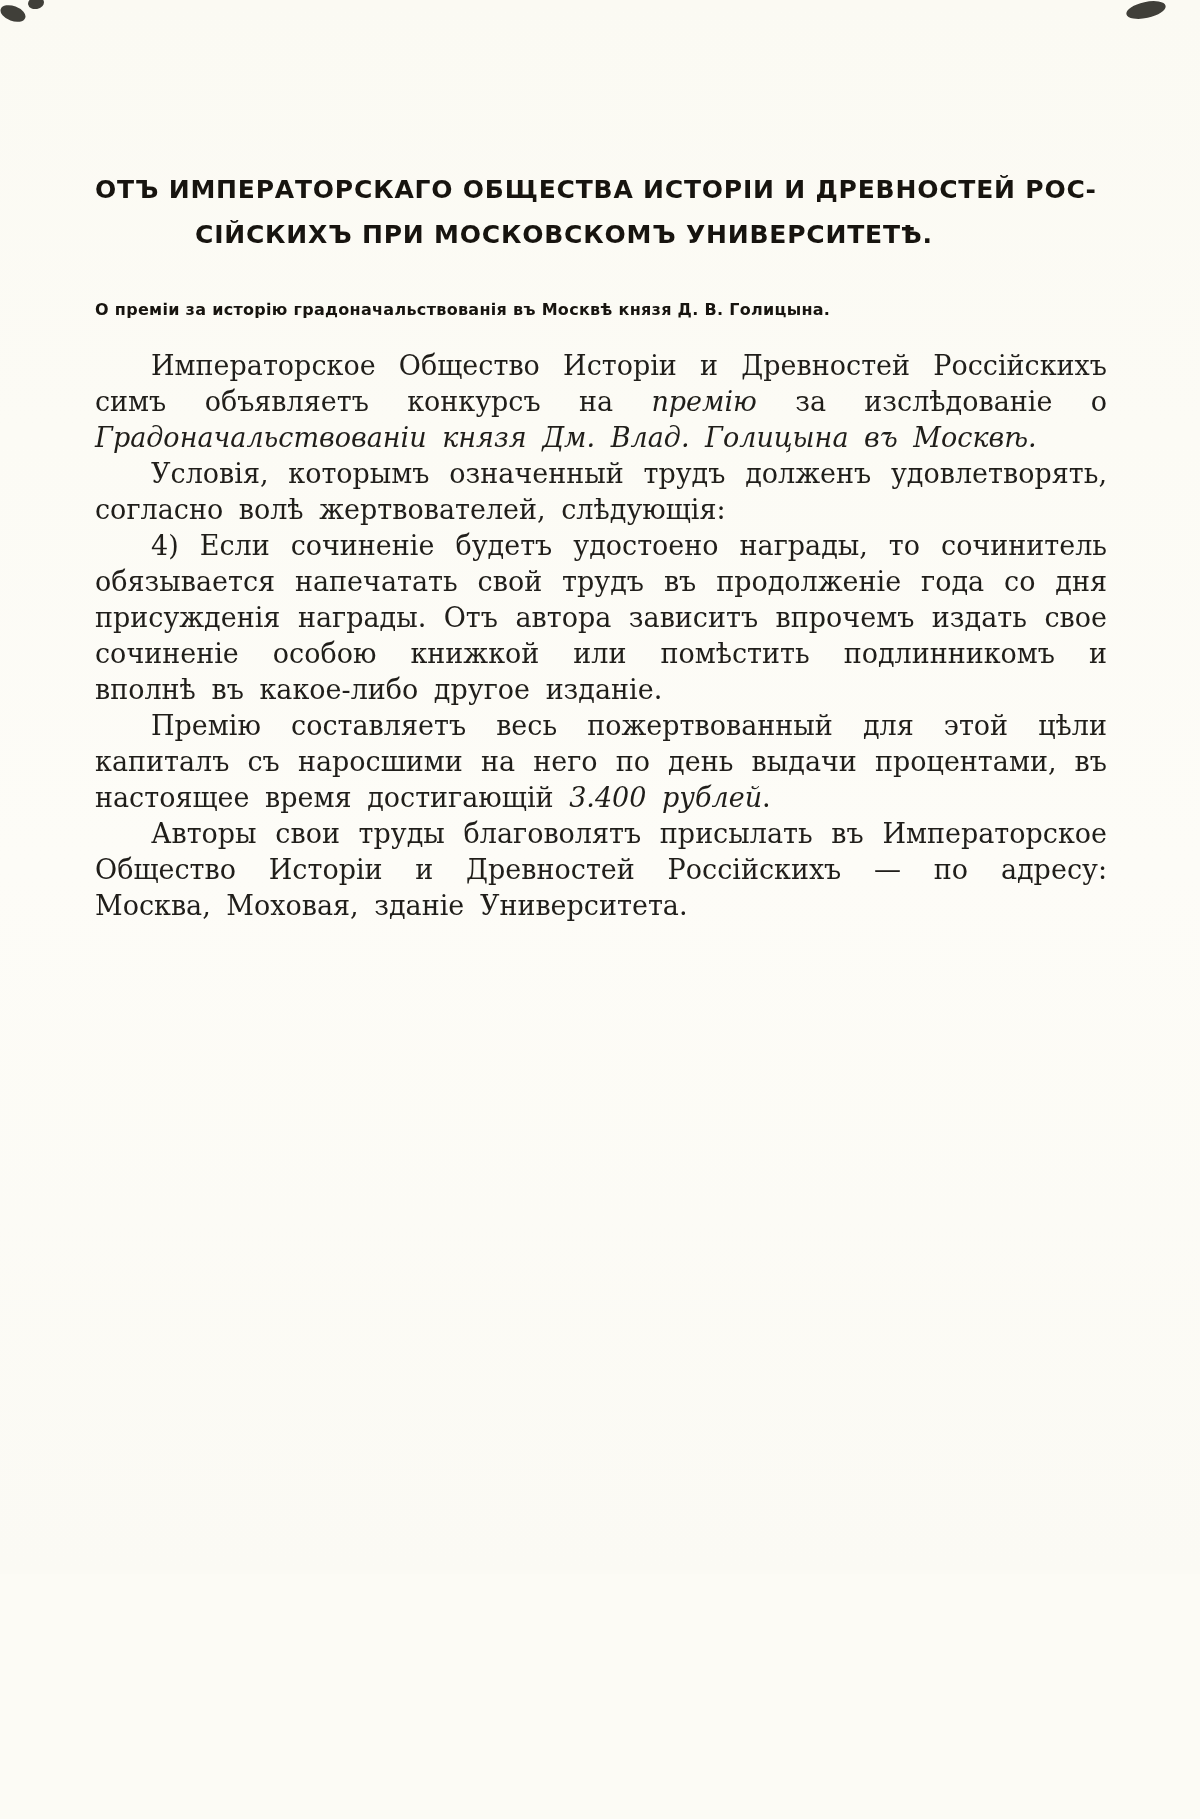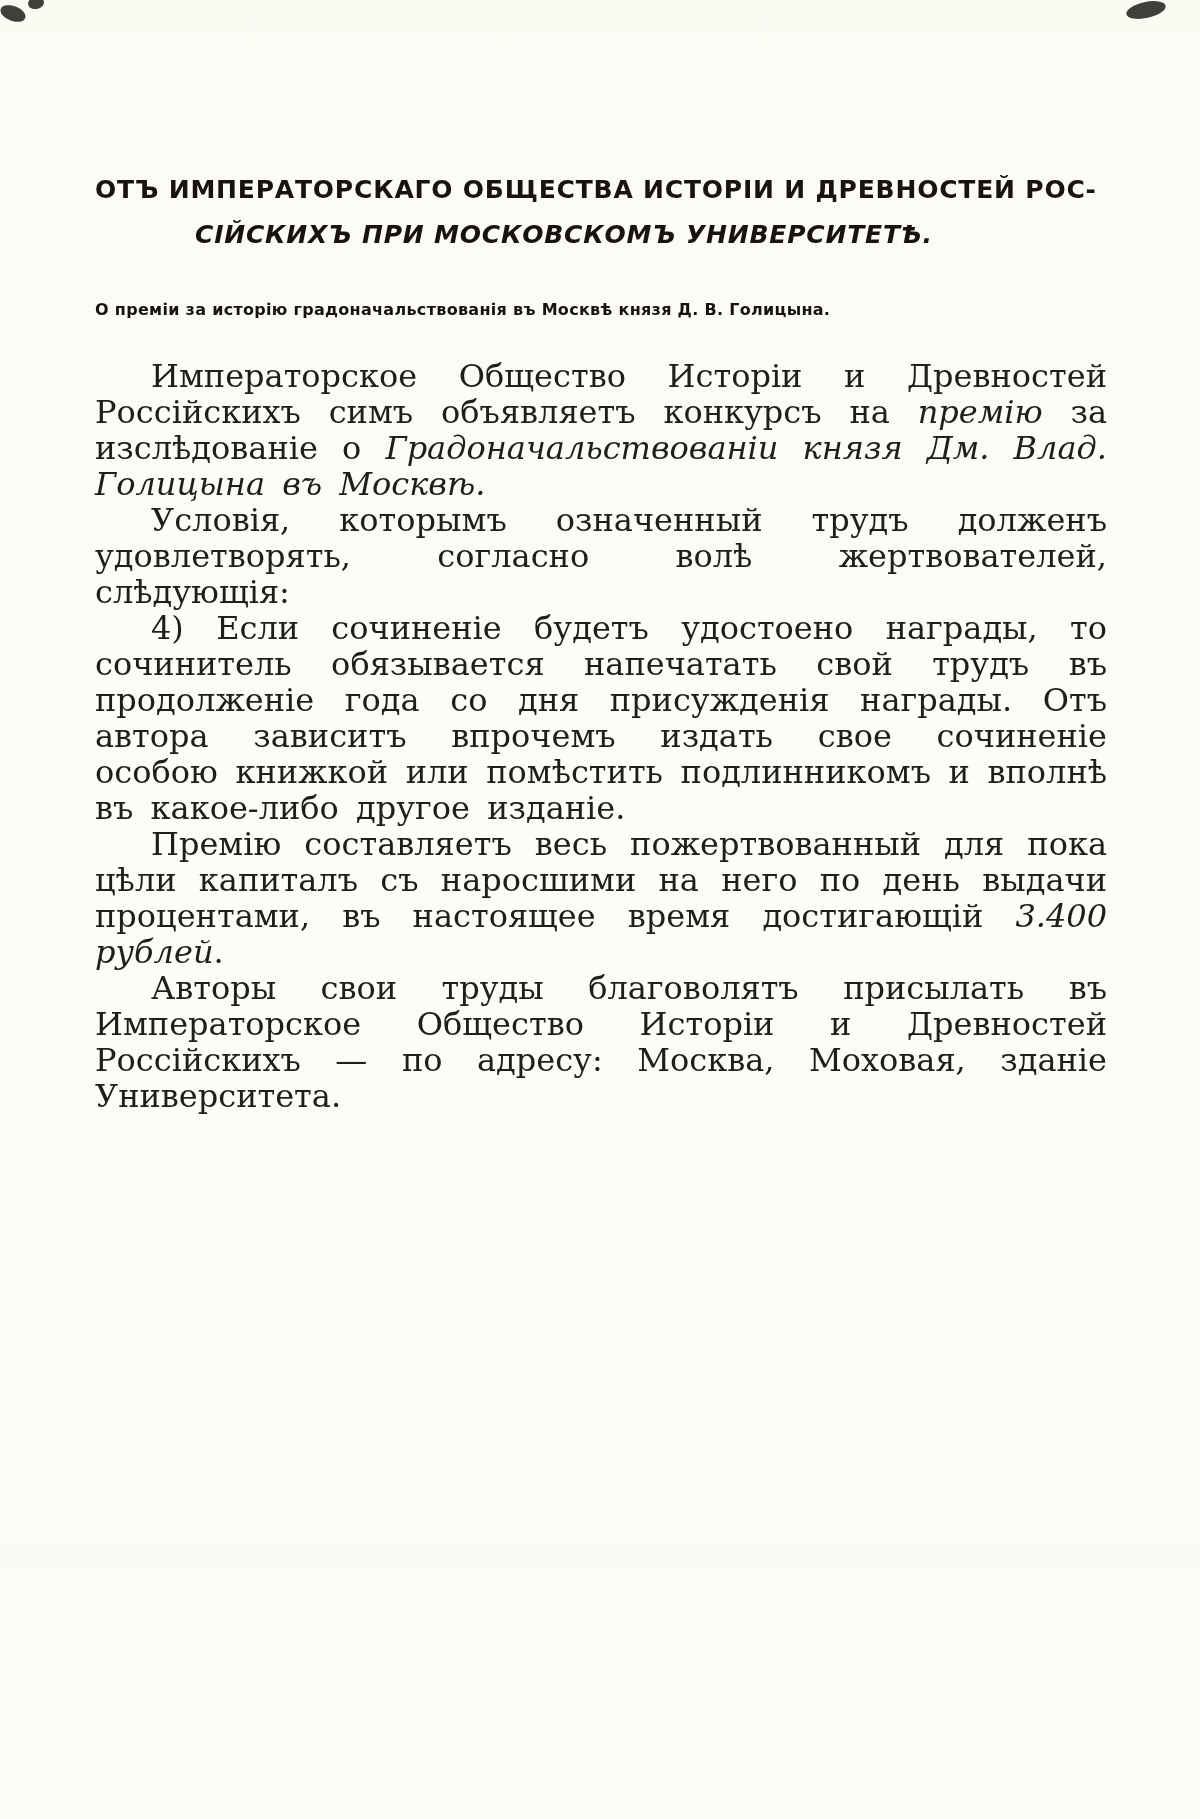--- a/index.html
+++ b/index.html
@@ -26,34 +26,34 @@
   .title {
     margin: 0;
     font-family: "DejaVu Sans", sans-serif;
     font-weight: bold;
     font-size: 25px;
     line-height: 45px;
     letter-spacing: 0.8px;
     color: var(--heading, #17140f);
   }
   .t-line { display: block; white-space: nowrap; }
-  .t-line2 { margin-left: 100px; font-style: italic; }
+  .t-line2 { margin-left: 100px; }
   .subtitle {
     margin: 38px 0 0 0;
     font-family: "DejaVu Sans", sans-serif;
     font-weight: bold;
     font-size: 16px;
     line-height: 30px;
     letter-spacing: 0.3px;
     white-space: nowrap;
     color: var(--heading, #17140f);
   }
   .paragraphs {
-    margin-top: 33px;
-    font-size: 32px;
+    margin-top: 23px;
+    font-size: 27px;
     line-height: 36px;
     text-align: justify;
     word-spacing: 7px;
   }
   .paragraphs p {
     margin: 0;
     text-indent: 56px;
   }
   .paragraphs p.italic { font-style: italic; }
   .paragraphs .it { font-style: italic; }
@@ -91,21 +91,21 @@
       <span class="t-line">ОТЪ ИМПЕРАТОРСКАГО ОБЩЕСТВА ИСТОРІИ И ДРЕВНОСТЕЙ РОС-</span>
       <span class="t-line t-line2">СІЙСКИХЪ ПРИ МОСКОВСКОМЪ УНИВЕРСИТЕТѢ.</span>
     </h1>
 
     <h2 class="subtitle">О преміи за исторію градоначальствованія въ Москвѣ князя Д. В. Голицына.</h2>
 
     <div class="paragraphs">
         <p><span>Императорское Общество Исторіи и Древностей Россійскихъ симъ объявляетъ конкурсъ на </span><span class="it">премію</span><span> за изслѣдованіе о </span><span class="it">Градоначальствованіи князя Дм. Влад. Голицына въ Москвѣ.</span></p>
         <p><span>Условія, которымъ означенный трудъ долженъ удовлетворять, согласно волѣ жертвователей, слѣдующія:</span></p>
         <p><span>4) Если сочиненіе будетъ удостоено награды, то сочинитель обязывается напечатать свой трудъ въ продолженіе года со дня присужденія награды. Отъ автора зависитъ впрочемъ издать свое сочиненіе особою книжкой или помѣстить подлинникомъ и вполнѣ въ какое-либо другое изданіе.</span></p>
-        <p><span>Премію составляетъ весь пожертвованный для пока цѣли капиталъ съ наросшими на него по день выдачи процентами, въ настоящее время достигающій </span><span class="it">3.400 рублей</span><span>.</span></p>
+        <p><span>Премію составляетъ весь пожертвованный для этой цѣли капиталъ съ наросшими на него по день выдачи процентами, въ настоящее время достигающій </span><span class="it">3.400 рублей</span><span>.</span></p>
         <p><span>Авторы свои труды благоволятъ присылать въ Императорское Общество Исторіи и Древностей Россійскихъ — по адресу: Москва, Моховая, зданіе Университета.</span></p>
       </div>
 
   </div>
 
   <div class="watermark">Библиотека "Руниверс"</div>
 
 </div>
 
 </body></html>

